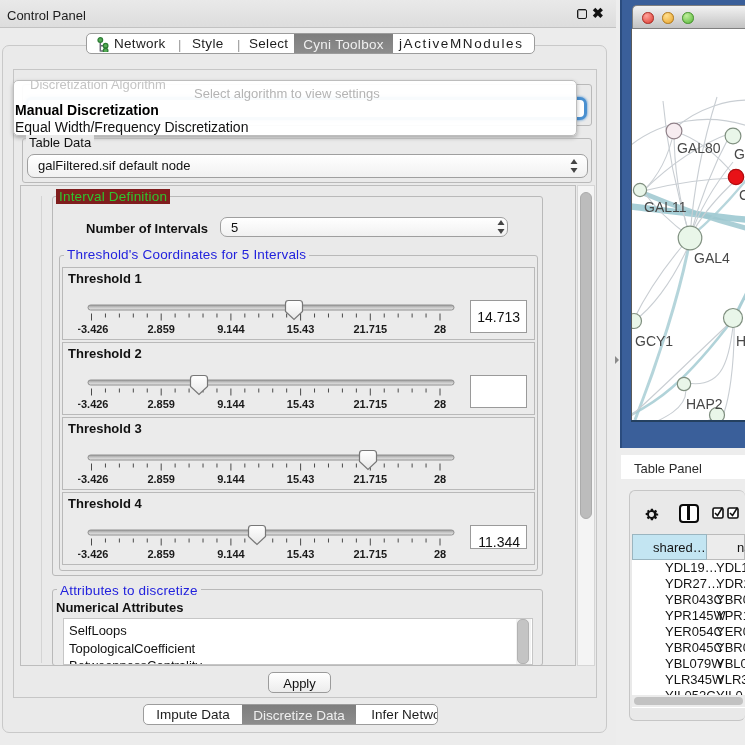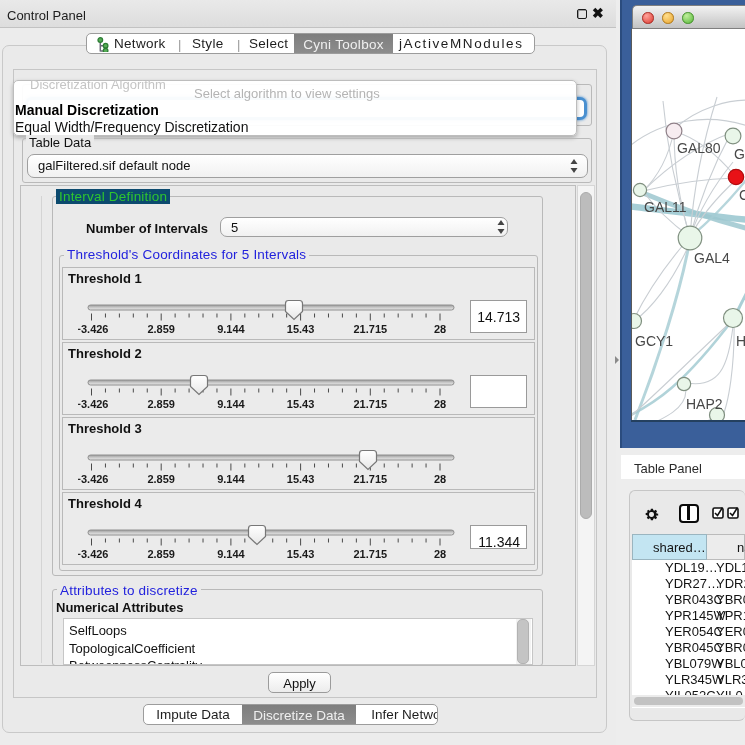--- a/index.html
+++ b/index.html
@@ -62,21 +62,21 @@
   <svg class="abs" style="left:542px;top:4px;" width="10" height="16" viewBox="0 0 10 16">
     <path d="M5 1 L8.5 6 L1.5 6 Z" fill="#444"></path>
       <path d="M5 15 L8.5 10 L1.5 10 Z" fill="#444"></path>
   </svg>
 </div>
 <div class="abs" style="left:20px;top:185px;width:556px;height:481px;border:1px solid #bdbdbd;background:#eaeaea;"></div>
 <div class="abs" style="left:577px;top:185px;width:18px;height:481px;background:#f4f4f4;border:1px solid #d6d6d6;"></div>
 <div class="abs" style="left:580px;top:192px;width:12px;height:327px;background:#bcbcbc;border:1px solid #ababab;border-radius:6px;"></div>
 <div class="abs" style="left:41px;top:196px;width:1px;height:467px;background:#d4d4d4;"></div>
 <div class="abs" style="left:52px;top:196px;width:491px;height:380px;border:1px solid #b9b9b9;border-radius:3px;"></div>
-<div class="abs" style="left:56px;top:189px;font-size:13.5px;letter-spacing:0.2px;color:#2fc52f;background:#0c4a6e;padding:0 3px;">Interval Definition</div>
+<div class="abs" style="left:56px;top:189px;font-size:13.5px;letter-spacing:0.2px;color:#2fc52f;background:#7f1d1d;padding:0 3px;">Interval Definition</div>
 <div class="abs" style="left:86px;top:221px;font-size:13px;font-weight:bold;color:#111;">Number of Intervals</div>
 <div class="abs" style="left:220px;top:217px;width:288px;height:20px;">
   <div class="abs" style="left:0;top:0;right:0;bottom:0;background:linear-gradient(#ffffff,#f1f1f1);border:1px solid #9f9f9f;border-radius:7px;"></div>
   <div class="abs" style="left:11px;top:2.5px;font-size:13px;color:#111;">5</div>
   <svg class="abs" style="left:276px;top:2px;" width="10" height="16" viewBox="0 0 10 16">
     <path d="M5 1 L8.5 6 L1.5 6 Z" fill="#444"></path>
       <path d="M5 15 L8.5 10 L1.5 10 Z" fill="#444"></path>
   </svg>
 </div>
 <div class="abs" style="left:59px;top:255px;width:479px;height:316px;border:1px solid #b9b9b9;border-radius:3px;"></div>

